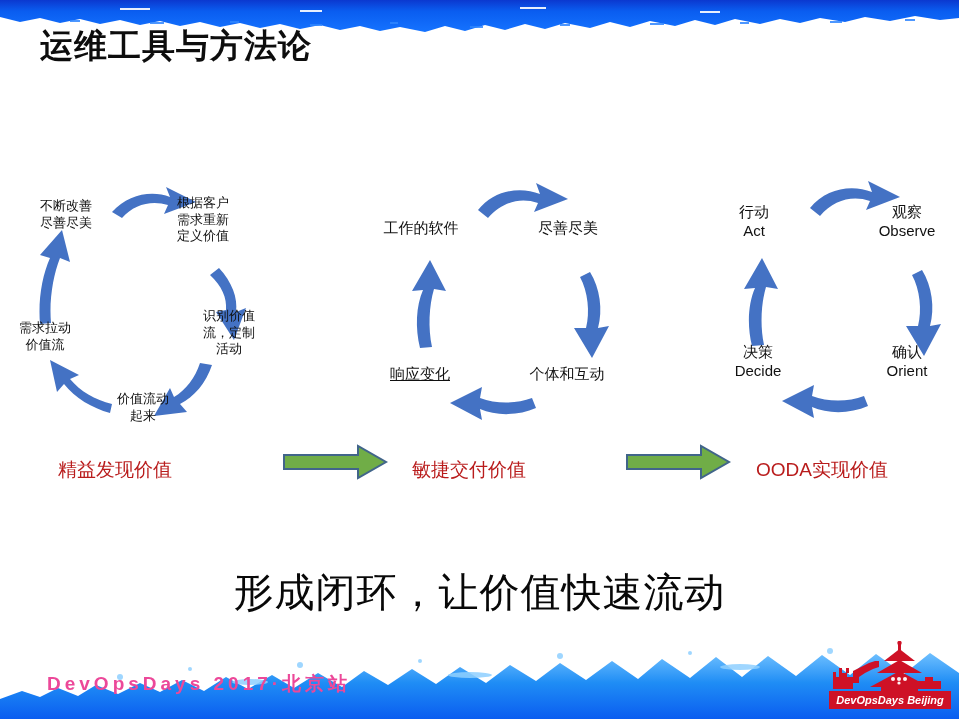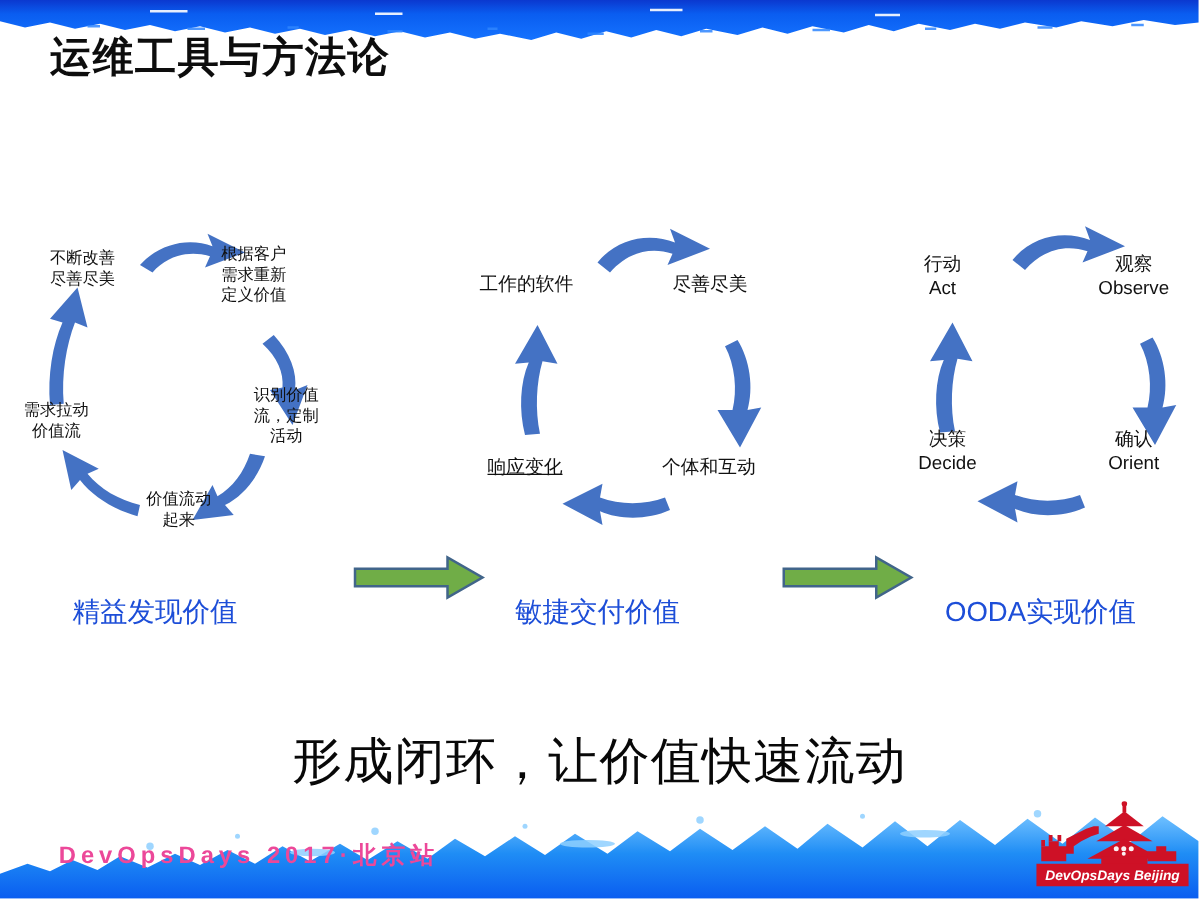--- a/index.html
+++ b/index.html
@@ -67,37 +67,36 @@
   .connector {
     position: absolute;
     top: 282px;
     width: 110px;
     height: 40px;
   }
 
   
   .caption {
     position: absolute;
-    top: 475px;
-    font-size: 22px;
-    color: #1d4ed8;
+    top: 457px;
+    font-size: 19px;
+    color: #b91c1c;
     white-space: nowrap;
   }
 
   
   .headline {
     position: absolute;
     top: 565px;
     left: 0;
     width: 959px;
     text-align: center;
     font-size: 40px;
     color: #080808;
     letter-spacing: 1px;
-    margin-top: 16px;
   }
 
   
   .bottom-banner {
     position: absolute;
     left: 0; bottom: 0;
     width: 959px; height: 72px;
   }
   .bottom-banner svg { display: block; }
   .footer-text {

